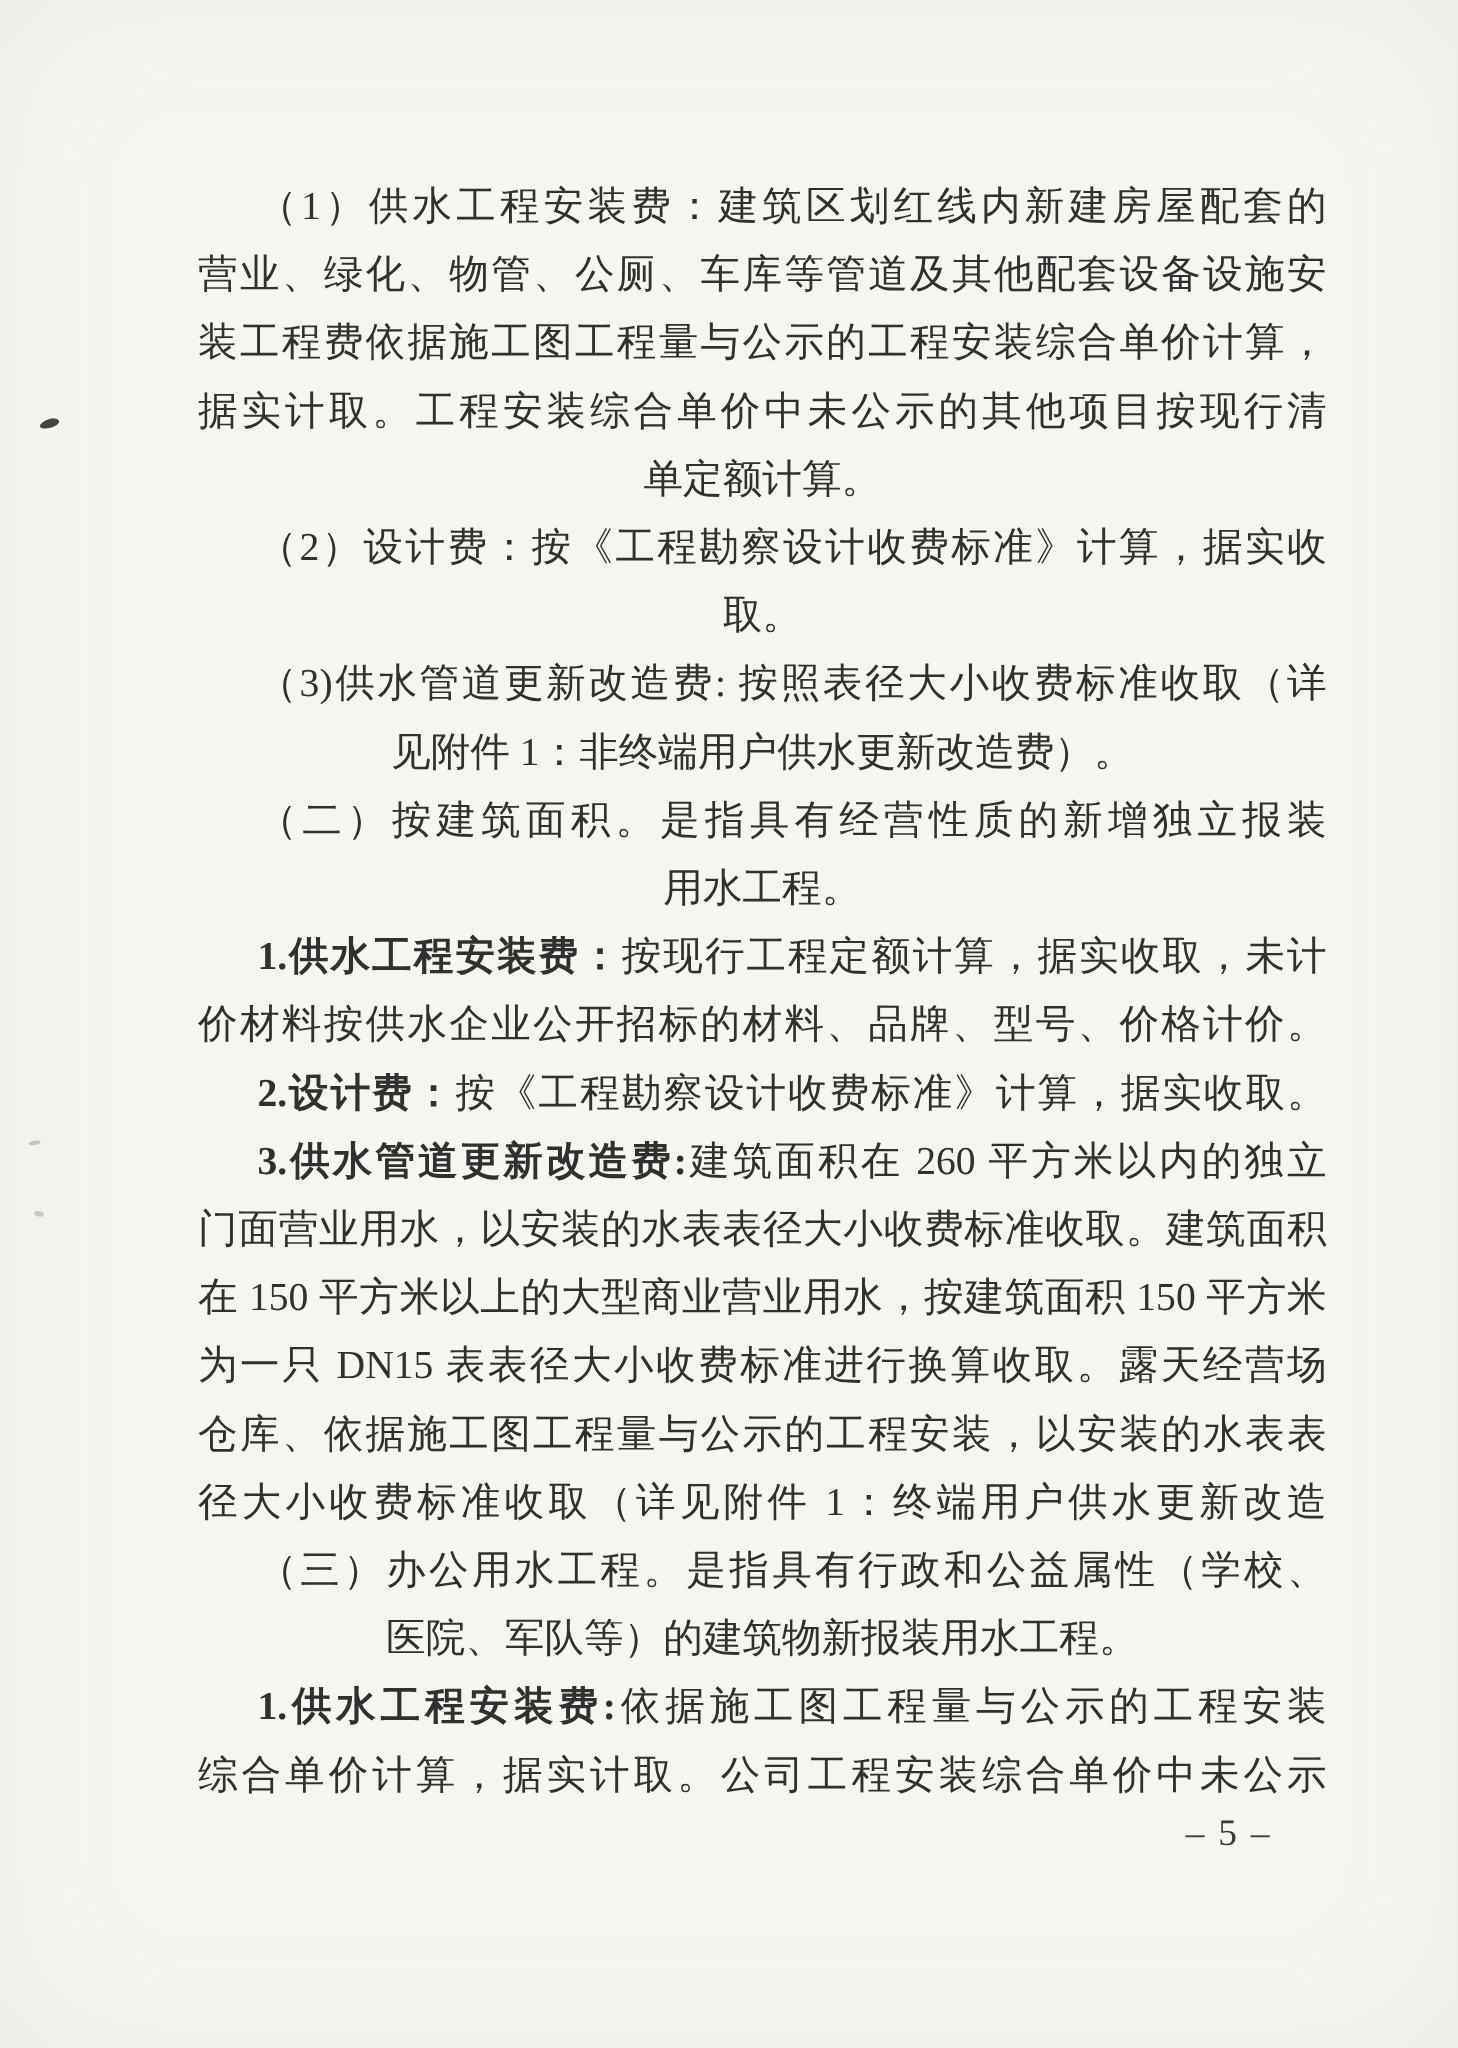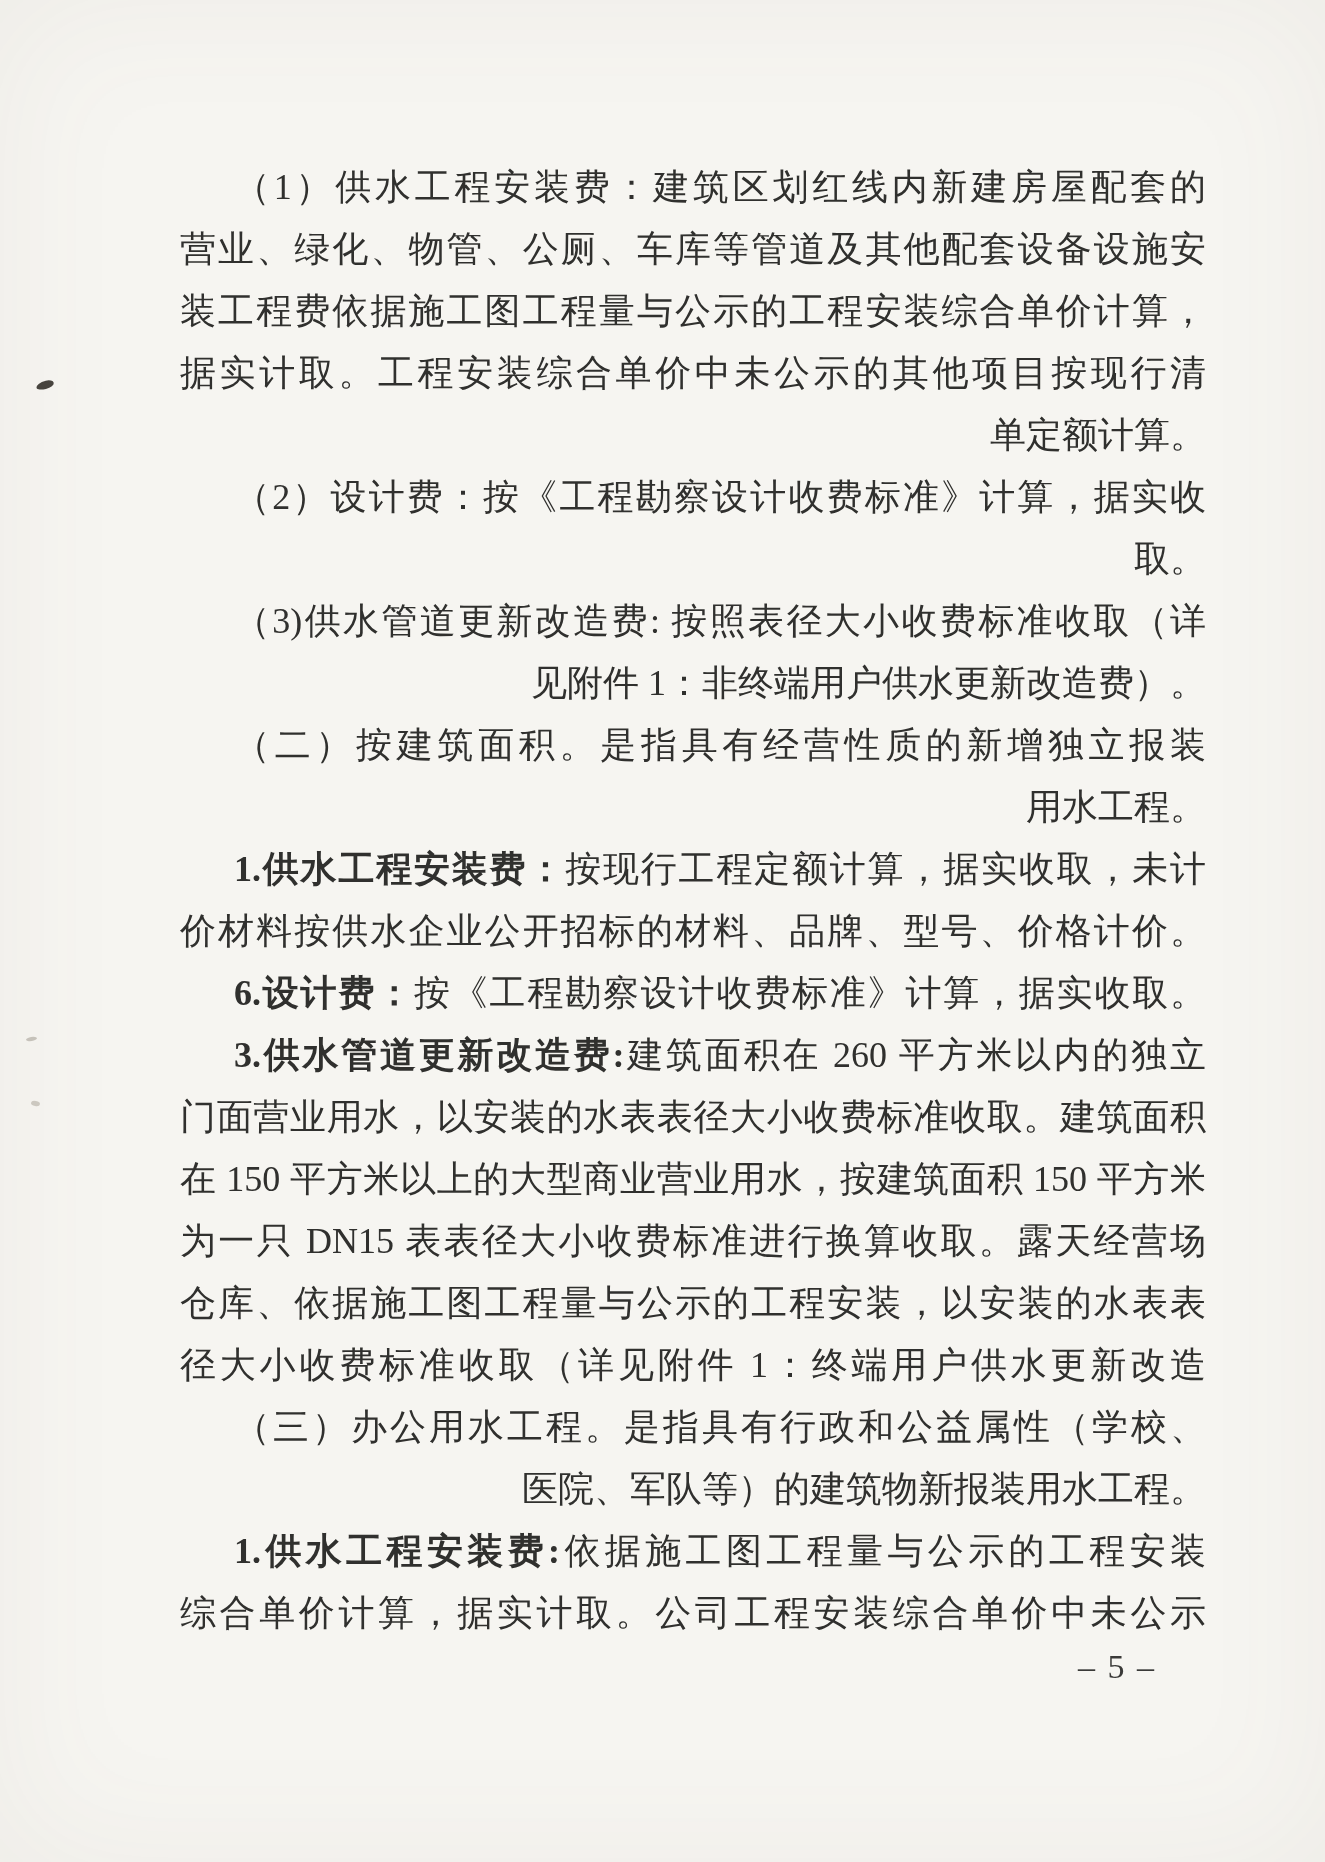--- a/index.html
+++ b/index.html
@@ -21,21 +21,21 @@
     top: 156px;
     left: 160px;
     width: 1026px;
     color: #30302e;
     margin-left: 20px;
   }
   .line {
     height: 62px;
     line-height: 62px;
     font-size: 36px;
-    text-align: right;
+    text-align: center;
     letter-spacing: 0;
   }
   .line.full {
     text-align: justify;
     text-align-last: justify;
     overflow: hidden;
   }
   .line.indent {
     text-indent: 54px;
   }
@@ -99,21 +99,21 @@
       <div class="line full"><span>据实计取。工程安装综合单价中未公示的其他项目按现行清</span></div>
       <div class="line"><span>单定额计算。</span></div>
       <div class="line indent full"><span>（2）设计费：按《工程勘察设计收费标准》计算，据实收</span></div>
       <div class="line"><span>取。</span></div>
       <div class="line indent full"><span>（3)供水管道更新改造费: 按照表径大小收费标准收取（详</span></div>
       <div class="line"><span>见附件 1：非终端用户供水更新改造费）。</span></div>
       <div class="line indent full"><span>（二）按建筑面积。是指具有经营性质的新增独立报装</span></div>
       <div class="line"><span>用水工程。</span></div>
       <div class="line indent full"><span class="b">1.供水工程安装费：</span><span>按现行工程定额计算，据实收取，未计</span></div>
       <div class="line full"><span>价材料按供水企业公开招标的材料、品牌、型号、价格计价。</span></div>
-      <div class="line indent full"><span class="b">6.设计费：</span><span>按《工程勘察设计收费标准》计算，据实收取。</span></div>
+      <div class="line indent full"><span class="b">2.设计费：</span><span>按《工程勘察设计收费标准》计算，据实收取。</span></div>
       <div class="line indent full"><span class="b">3.供水管道更新改造费:</span><span>建筑面积在 260 平方米以内的独立</span></div>
       <div class="line full"><span>门面营业用水，以安装的水表表径大小收费标准收取。建筑面积</span></div>
       <div class="line full"><span>在 150 平方米以上的大型商业营业用水，按建筑面积 150 平方米</span></div>
       <div class="line full"><span>为一只 DN15 表表径大小收费标准进行换算收取。露天经营场所、</span></div>
       <div class="line full"><span>仓库、依据施工图工程量与公示的工程安装，以安装的水表表</span></div>
       <div class="line full"><span>径大小收费标准收取（详见附件 1：终端用户供水更新改造费）。</span></div>
       <div class="line indent full"><span>（三）办公用水工程。是指具有行政和公益属性（学校、</span></div>
       <div class="line"><span>医院、军队等）的建筑物新报装用水工程。</span></div>
       <div class="line indent full"><span class="b">1.供水工程安装费:</span><span>依据施工图工程量与公示的工程安装</span></div>
       <div class="line full"><span>综合单价计算，据实计取。公司工程安装综合单价中未公示</span></div>

